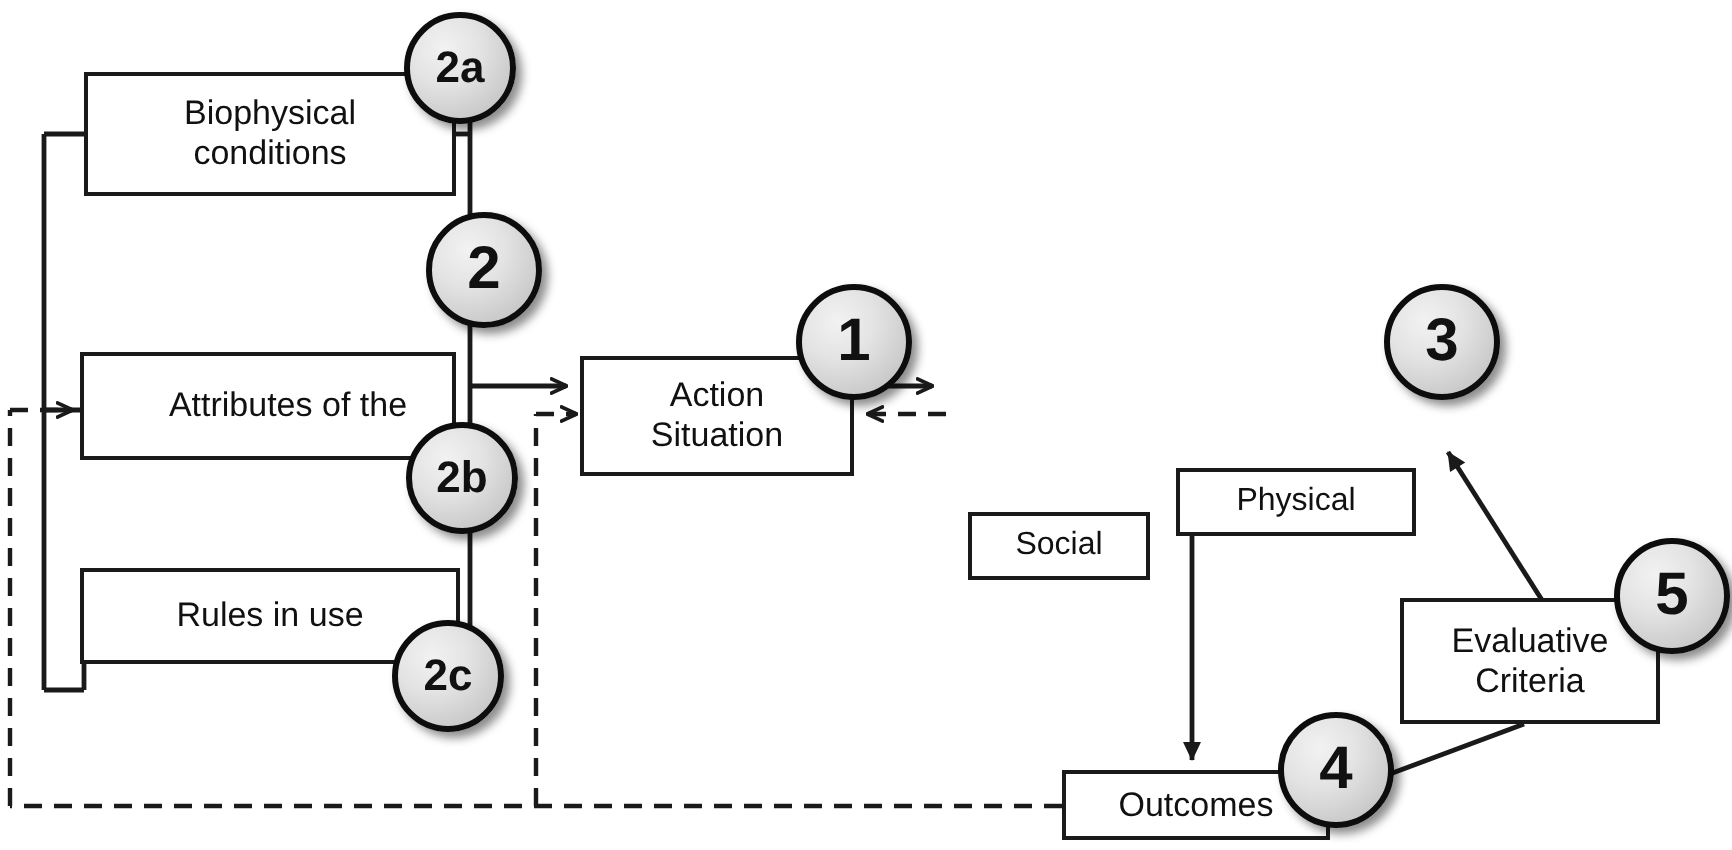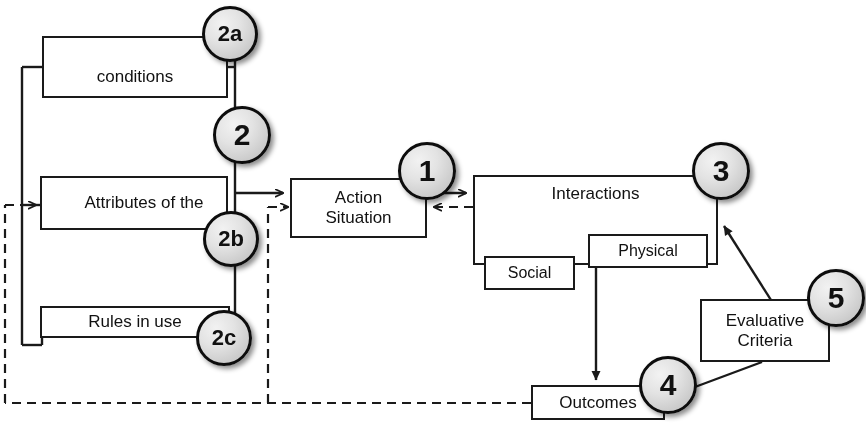--- a/index.html
+++ b/index.html
@@ -66,45 +66,42 @@
       <path d="M531,403 L5,403"></path>
       <path d="M5,403 L5,205"></path>
       <path d="M5,205 L36,205" marker-end="url(#arrowd)"></path>
       <path d="M268,403 L268,207"></path>
       <path d="M268,207 L288,207" marker-end="url(#arrowd)"></path>
     </g>
   </svg>
 
   <div class="node" style="left:42px;top:36px;width:186px;height:62px;">
     <span>
-      <br>
+      <span>Biophysical</span><br>
       <span>conditions</span>
     </span>
   </div>
 
   <div class="node" style="left:40px;top:176px;width:188px;height:54px;padding-left:20px;">
     <span>
       <span>Attributes of the</span><br>
     </span>
   </div>
 
-  <div class="node" style="left:40px;top:306px;width:190px;height:32px;">
+  <div class="node" style="left:40px;top:284px;width:190px;height:48px;">
     <span>Rules in use</span>
   </div>
 
   <div class="node" style="left:290px;top:178px;width:137px;height:60px;">
     <span>
       <span>Action</span><br>
       <span>Situation</span>
     </span>
   </div>
 
-  <div class="node" style="left:473px;top:175px;width:245px;height:90px;align-items:flex-start;padding-top:7px;">
-    <span>Interactions</span>
-  </div>
 
   <div class="node sub" style="left:484px;top:224px;width:91px;height:34px;z-index:4;margin-top:32px;">
     <span>Social</span>
   </div>
 
   <div class="node sub" style="left:588px;top:224px;width:120px;height:34px;z-index:4;margin-top:10px;">
     <span>Physical</span>
   </div>
 
   <div class="node" style="left:531px;top:385px;width:134px;height:35px;">

